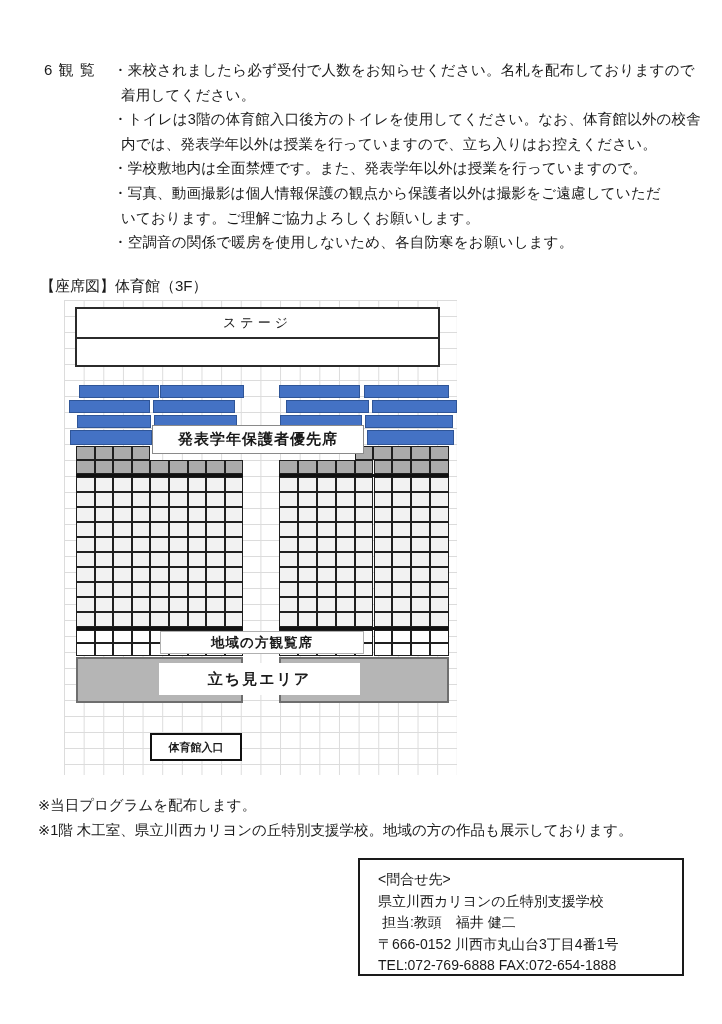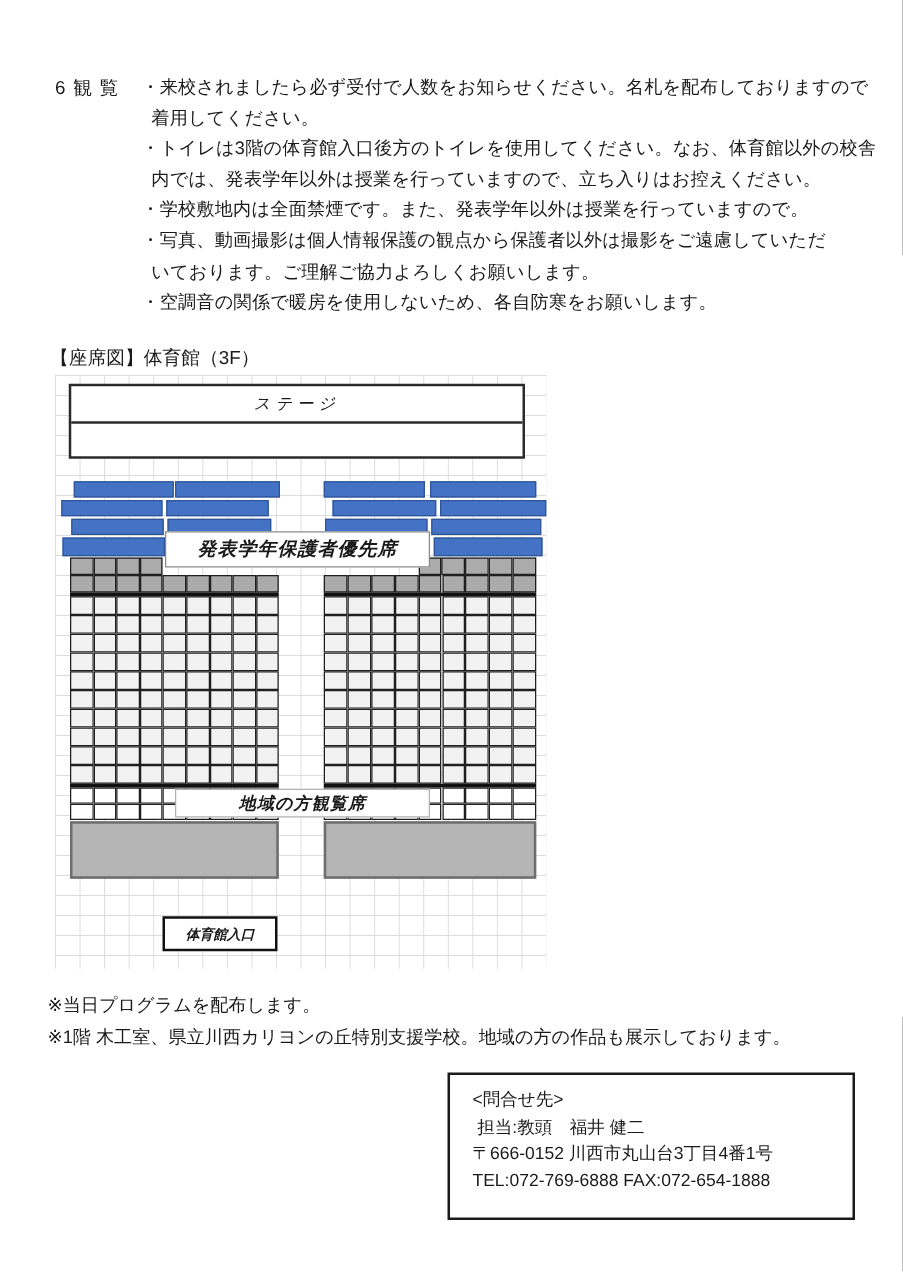--- a/index.html
+++ b/index.html
@@ -16,26 +16,25 @@
   }
   .guidance { position:absolute; left:113px; top:58px; width:600px; }
   .guidance .gline {
     font-size:14.5px; line-height:24.6px; white-space:pre; letter-spacing:0.2px;
   }
   .guidance .gline.cont { padding-left:8px; }
   
   .seatmap-title { position:absolute; left:40px; top:277px; font-size:15px; white-space:pre; }
   
   .diagram {
-    position:absolute; left:44px; top:300px; width:393px; height:475px;
+    position:absolute; left:64px; top:300px; width:393px; height:475px;
     background-image:
       linear-gradient(to right,#dcdcdc 1px,transparent 1px),
       linear-gradient(to bottom,#dcdcdc 1px,transparent 1px);
     background-size:19.65px 16px;
-    font-style:italic;
   }
   .stage-box {
     position:absolute; left:11px; top:7px; width:365px; height:60px;
     border:2px solid #2b2b2b; background:#ffffff; box-sizing:border-box; z-index:2;
   }
   .stage-row {
     height:28px; display:flex; align-items:center; justify-content:center;
     font-size:13px; letter-spacing:4px;
   }
   .stage-row.top { border-bottom:2px solid #2b2b2b; }
@@ -87,20 +86,21 @@
 
   <div class="seatmap-title">【座席図】体育館（3F）</div>
 
   <div class="diagram" id="diagram">
     <div class="stage-box">
       <div class="stage-row top">ステージ</div>
     </div>
 
     <div class="dlabel priority">発表学年保護者優先席</div>
     <div class="dlabel community">地域の方観覧席</div>
+    <div class="dlabel standing">立ち見エリア</div>
     <div class="entrance">体育館入口</div>
   <div class="blue-bar" style="left: 15px; top: 85px; width: 80px; height: 13px; background: rgb(68, 114, 196); border: 1px solid rgb(47, 85, 151);"></div>
       <div class="blue-bar" style="left: 96px; top: 85px; width: 84px; height: 13px; background: rgb(68, 114, 196); border: 1px solid rgb(47, 85, 151);"></div>
       <div class="blue-bar" style="left: 215px; top: 85px; width: 81px; height: 13px; background: rgb(68, 114, 196); border: 1px solid rgb(47, 85, 151);"></div>
       <div class="blue-bar" style="left: 300px; top: 85px; width: 85px; height: 13px; background: rgb(68, 114, 196); border: 1px solid rgb(47, 85, 151);"></div>
       <div class="blue-bar" style="left: 5px; top: 100px; width: 81px; height: 13px; background: rgb(68, 114, 196); border: 1px solid rgb(47, 85, 151);"></div>
       <div class="blue-bar" style="left: 89px; top: 100px; width: 82px; height: 13px; background: rgb(68, 114, 196); border: 1px solid rgb(47, 85, 151);"></div>
       <div class="blue-bar" style="left: 222px; top: 100px; width: 83px; height: 13px; background: rgb(68, 114, 196); border: 1px solid rgb(47, 85, 151);"></div>
       <div class="blue-bar" style="left: 308px; top: 100px; width: 85px; height: 13px; background: rgb(68, 114, 196); border: 1px solid rgb(47, 85, 151);"></div>
       <div class="blue-bar" style="left: 13px; top: 115px; width: 74px; height: 13px; background: rgb(68, 114, 196); border: 1px solid rgb(47, 85, 151);"></div>
@@ -360,18 +360,19 @@
       <div class="standing-block" style="left: 215px; top: 357px; width: 170px; height: 46px; background: rgb(181, 181, 181);"></div>
     </div>
 
   <div class="notes" id="notes">
       <div class="nline">※当日プログラムを配布します。</div>
       <div class="nline">※1階 木工室、県立川西カリヨンの丘特別支援学校。地域の方の作品も展示しております。</div>
     </div>
 
   <div class="contact" id="contact">
       <div class="cline">&lt;問合せ先&gt;</div>
+      <div class="cline">県立川西カリヨンの丘特別支援学校</div>
       <div class="cline"> 担当:教頭　福井 健二</div>
       <div class="cline">〒666-0152 川西市丸山台3丁目4番1号</div>
       <div class="cline">TEL:072-769-6888 FAX:072-654-1888</div>
     </div>
 
 </div>
 
 </body></html>

